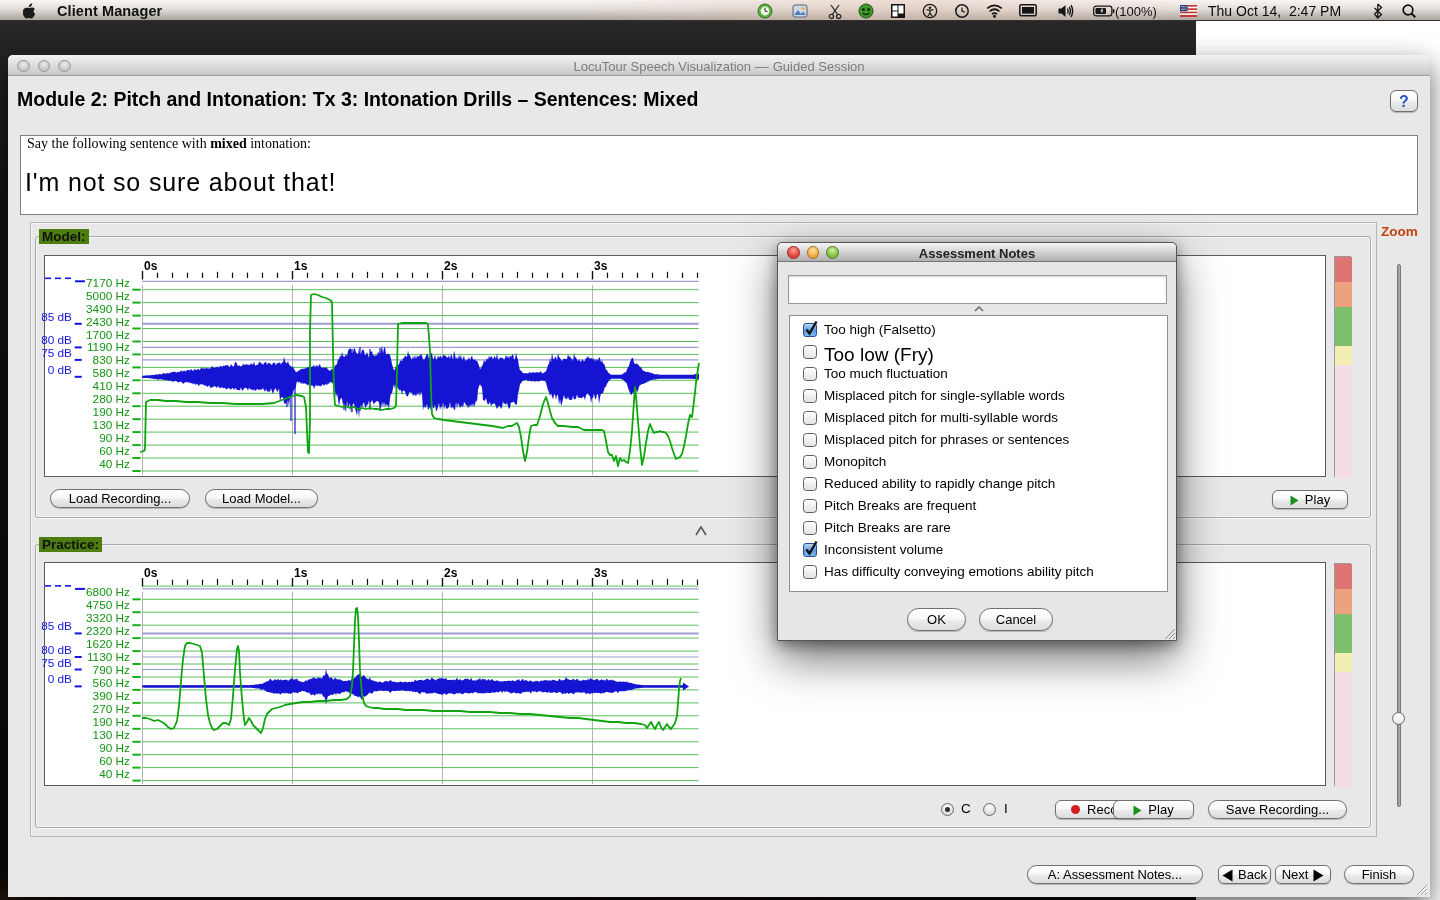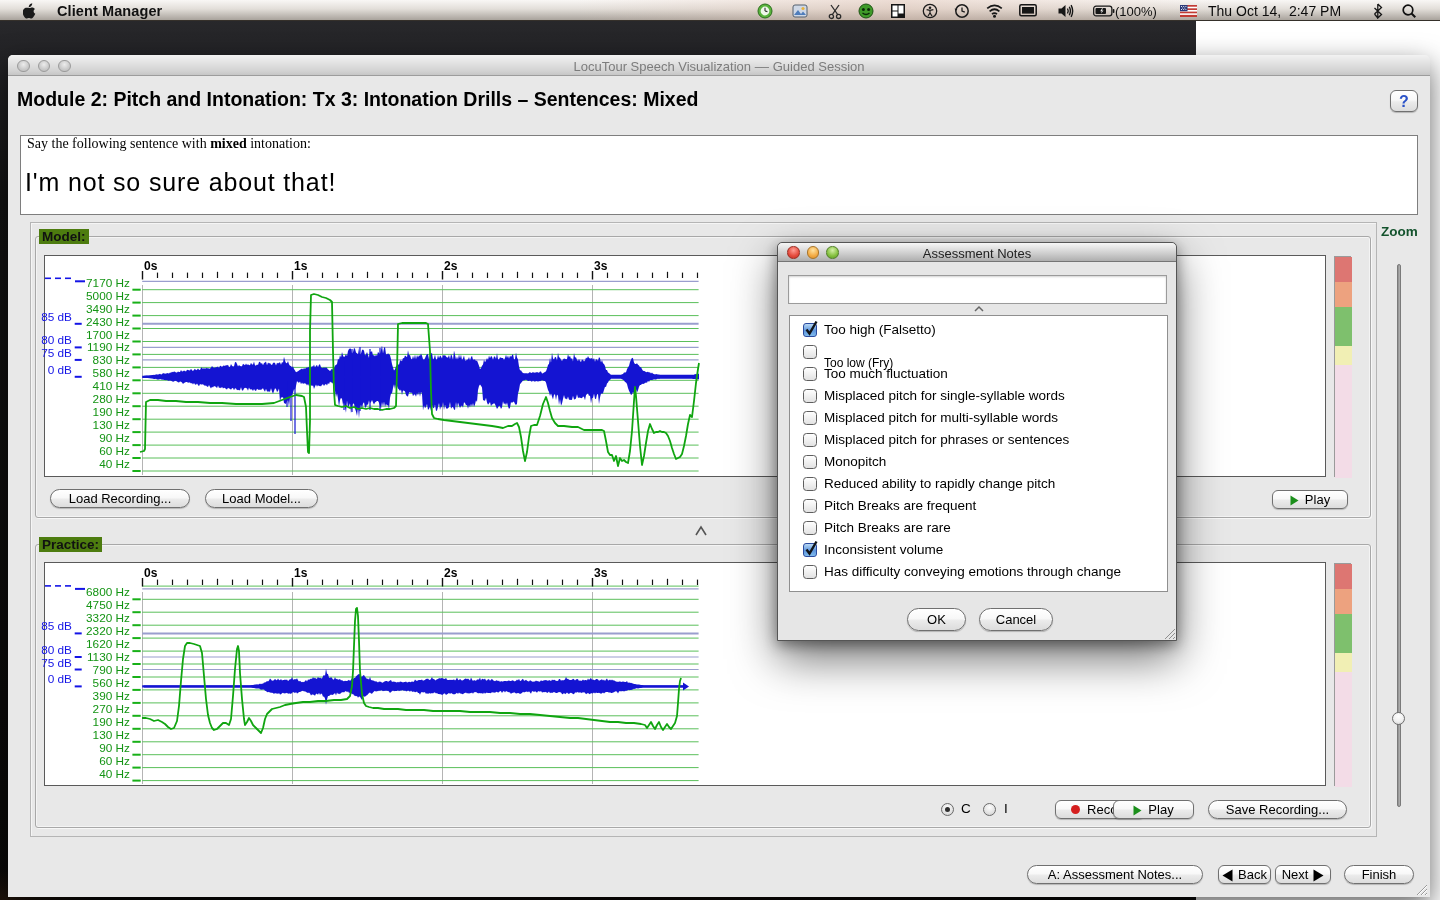--- a/index.html
+++ b/index.html
@@ -423,21 +423,21 @@
       <div class="abs" style="left:937px;top:752px;width:5px;height:5px;border-radius:50%;background:#2e2e2e"></div>
       <div class="abs" style="left:953px;top:746px;font-size:13.5px">C</div>
       <div class="abs" style="left:975px;top:748px;width:13px;height:13px;border-radius:50%;border:1px solid #6a6a6a;background:radial-gradient(circle at 50% 32%,#fdfdfd,#e2e2e2 60%,#c8c8c8)"></div>
       <div class="abs" style="left:996px;top:746px;font-size:13.5px">I</div>
       <div class="btn" style="left:1047px;top:745px;width:90px;height:19px;line-height:18px;font-size:13px;border-radius:6px"><span style="display:inline-block;width:9px;height:9px;border-radius:50%;background:#d51f1f;margin-right:7px"></span>Record</div>
       <div class="btn" style="left:1105px;top:745px;width:81px;height:19px;line-height:18px;font-size:13px;border-radius:6px"><svg style="vertical-align:-2px;margin-right:6px" width="9" height="11" viewBox="0 0 9 11">
           <path d="M0.5 0.5 L8.5 5.5 L0.5 10.5 Z" fill="#1b8f1b"></path>
         </svg>Play</div>
       <div class="btn" style="left:1200px;top:745px;width:139px;height:19px;line-height:18px;font-size:13px;border-radius:10.0px">Save Recording...</div>
 
-    <div class="abs" style="left:1373px;top:169px;font-size:13.5px;font-weight:bold;color:#14532d">Zoom</div>
+    <div class="abs" style="left:1373px;top:169px;font-size:13.5px;font-weight:bold;color:#c2410c">Zoom</div>
     <div class="abs" style="left:1388.5px;top:209px;width:4px;height:543px;background:linear-gradient(90deg,#8d8d8d,#b5b5b5);border:1px solid #7a7a7a;border-radius:2px"></div>
     <div class="abs" style="left:1384px;top:657px;width:13px;height:13px;border-radius:50%;border:1px solid #6e6e6e;background:radial-gradient(circle at 50% 30%,#ffffff,#f0f0f0 55%,#cfcfcf)"></div>
 
     <div class="btn" style="left:1019px;top:810px;width:176px;height:19px;line-height:18px;font-size:13px;border-radius:10.0px">A: Assessment Notes...</div>
       <div class="btn" style="left:1210px;top:810px;width:53px;height:19px;line-height:18px;font-size:13px;border-radius:6px"><svg style="vertical-align:-2.5px;margin-right:5px" width="11" height="13" viewBox="0 0 11 13">
           <path d="M10.5 0.5 L0.5 6.5 L10.5 12.5 Z" fill="#000"></path>
         </svg>Back</div>
       <div class="btn" style="left:1267px;top:810px;width:56px;height:19px;line-height:18px;font-size:13px;border-radius:6px">Next<svg style="vertical-align:-2.5px;margin-left:5px" width="11" height="13" viewBox="0 0 11 13">
           <path d="M0.5 0.5 L10.5 6.5 L0.5 12.5 Z" fill="#000"></path>
         </svg></div>
@@ -454,34 +454,34 @@
           <line x1="12" y1="11" x2="11" y2="12"></line>
         </g>
       </svg>
   </div>
 
   <div class="abs" id="dialog" style="left:777px;top:242px;width:400px;height:399px;background:#e6e6e6;border-radius:5px 5px 0 0;border:1px solid #555;box-shadow:0 18px 45px rgba(0,0,0,.55),0 4px 14px rgba(0,0,0,.4)">
     <div class="abs" style="left:0;top:0;width:100%;height:19px;border-radius:5px 5px 0 0;background:linear-gradient(180deg,#f6f6f6,#d0d0d0 55%,#aeaeae);border-bottom:1px solid #757575">
       <div class="abs" style="left:9px;top:3px;width:12.5px;height:12.5px;border-radius:50%;background:radial-gradient(circle at 50% 30%,#ff9d94,#e44a3c 60%,#c43227);border:0.5px solid #9c2d22"></div>
       <div class="abs" style="left:28.5px;top:3px;width:12.5px;height:12.5px;border-radius:50%;background:radial-gradient(circle at 50% 30%,#ffe3a0,#f3ab44 60%,#d98d2b);border:0.5px solid #a8752a"></div>
       <div class="abs" style="left:48px;top:3px;width:12.5px;height:12.5px;border-radius:50%;background:radial-gradient(circle at 50% 30%,#d4f0a8,#84c03e 60%,#5d9a2a);border:0.5px solid #53802a"></div>
-      <div class="abs" style="left:0;width:100%;top:2.5px;text-align:center;font-size:13px;font-weight:normal;color:#222">Assessment Notes</div>
+      <div class="abs" style="left:0;width:100%;top:2.5px;text-align:center;font-size:13px;font-weight:bold;color:#222">Assessment Notes</div>
     </div>
     <div class="abs" style="left:10px;top:32px;width:379px;height:29px;background:#fff;border:1px solid #9b9b9b;box-shadow:inset 0 1px 2px rgba(0,0,0,.18)"></div>
     <svg class="abs" style="left:194px;top:62px" width="14" height="8" viewBox="0 0 14 8">
         <path d="M3 6 L7 2 L11 6" fill="none" stroke="#666" stroke-width="1.5"></path>
       </svg>
     <div class="abs" style="left:11px;top:72px;width:379px;height:277px;background:#fff;border:1px solid #8f8f8f">
 <div class="abs" style="left:13px;top:7px;width:14px;height:14px;border-radius:3px;border:1px solid #2a4a9e;background:linear-gradient(180deg,#b9d9f5,#5e95dc 55%,#7fbbed)"></div>
         <svg class="abs" style="left:13px;top:2px" width="20" height="20" viewBox="0 0 20 20">
           <polyline points="3.5,11.5 6.5,15.5 13.5,3.5" fill="none" stroke="#101418" stroke-width="2.4"></polyline>
         </svg>
         <div class="abs" style="left:34px;top:6px;font-size:13.5px;white-space:nowrap">Too high (Falsetto)</div>
 <div class="abs" style="left:13px;top:29px;width:14px;height:14px;border-radius:3.5px;border:1px solid #5e5e5e;background:linear-gradient(180deg,#ffffff,#e2e2e2)"></div>
-        <div class="abs" style="left:34px;top:40px;font-size:12px;white-space:nowrap">Too low (Fry)</div>
+        <div class="abs" style="left:34px;top:28px;font-size:19px;white-space:nowrap">Too low (Fry)</div>
 <div class="abs" style="left:13px;top:51px;width:14px;height:14px;border-radius:3.5px;border:1px solid #5e5e5e;background:linear-gradient(180deg,#ffffff,#e2e2e2)"></div>
         <div class="abs" style="left:34px;top:50px;font-size:13.5px;white-space:nowrap">Too much fluctuation</div>
 <div class="abs" style="left:13px;top:73px;width:14px;height:14px;border-radius:3.5px;border:1px solid #5e5e5e;background:linear-gradient(180deg,#ffffff,#e2e2e2)"></div>
         <div class="abs" style="left:34px;top:72px;font-size:13.5px;white-space:nowrap">Misplaced pitch for single-syllable words</div>
 <div class="abs" style="left:13px;top:95px;width:14px;height:14px;border-radius:3.5px;border:1px solid #5e5e5e;background:linear-gradient(180deg,#ffffff,#e2e2e2)"></div>
         <div class="abs" style="left:34px;top:94px;font-size:13.5px;white-space:nowrap">Misplaced pitch for multi-syllable words</div>
 <div class="abs" style="left:13px;top:117px;width:14px;height:14px;border-radius:3.5px;border:1px solid #5e5e5e;background:linear-gradient(180deg,#ffffff,#e2e2e2)"></div>
         <div class="abs" style="left:34px;top:116px;font-size:13.5px;white-space:nowrap">Misplaced pitch for phrases or sentences</div>
 <div class="abs" style="left:13px;top:139px;width:14px;height:14px;border-radius:3.5px;border:1px solid #5e5e5e;background:linear-gradient(180deg,#ffffff,#e2e2e2)"></div>
         <div class="abs" style="left:34px;top:138px;font-size:13.5px;white-space:nowrap">Monopitch</div>
@@ -490,21 +490,21 @@
 <div class="abs" style="left:13px;top:183px;width:14px;height:14px;border-radius:3.5px;border:1px solid #5e5e5e;background:linear-gradient(180deg,#ffffff,#e2e2e2)"></div>
         <div class="abs" style="left:34px;top:182px;font-size:13.5px;white-space:nowrap">Pitch Breaks are frequent</div>
 <div class="abs" style="left:13px;top:205px;width:14px;height:14px;border-radius:3.5px;border:1px solid #5e5e5e;background:linear-gradient(180deg,#ffffff,#e2e2e2)"></div>
         <div class="abs" style="left:34px;top:204px;font-size:13.5px;white-space:nowrap">Pitch Breaks are rare</div>
 <div class="abs" style="left:13px;top:227px;width:14px;height:14px;border-radius:3px;border:1px solid #2a4a9e;background:linear-gradient(180deg,#b9d9f5,#5e95dc 55%,#7fbbed)"></div>
         <svg class="abs" style="left:13px;top:222px" width="20" height="20" viewBox="0 0 20 20">
           <polyline points="3.5,11.5 6.5,15.5 13.5,3.5" fill="none" stroke="#101418" stroke-width="2.4"></polyline>
         </svg>
         <div class="abs" style="left:34px;top:226px;font-size:13.5px;white-space:nowrap">Inconsistent volume</div>
 <div class="abs" style="left:13px;top:249px;width:14px;height:14px;border-radius:3.5px;border:1px solid #5e5e5e;background:linear-gradient(180deg,#ffffff,#e2e2e2)"></div>
-        <div class="abs" style="left:34px;top:248px;font-size:13.5px;white-space:nowrap">Has difficulty conveying emotions through change</div>
+        <div class="abs" style="left:34px;top:248px;font-size:13.5px;white-space:nowrap">Has difficulty conveying emotions ability pitch</div>
     </div>
     <div class="btn" style="left:129px;top:365px;width:59px;height:23px;line-height:22px;font-size:13px;border-radius:12px">OK</div>
       <div class="btn" style="left:201px;top:365px;width:74px;height:23px;line-height:22px;font-size:13px;border-radius:12px">Cancel</div>
     <svg class="abs" style="left:385px;top:384px" width="13" height="13" viewBox="0 0 13 13">
         <g stroke="#8f8f8f" stroke-width="1">
           <line x1="12" y1="2" x2="2" y2="12"></line>
           <line x1="12" y1="6" x2="6" y2="12"></line>
           <line x1="12" y1="10" x2="10" y2="12"></line>
         </g>
       </svg>

